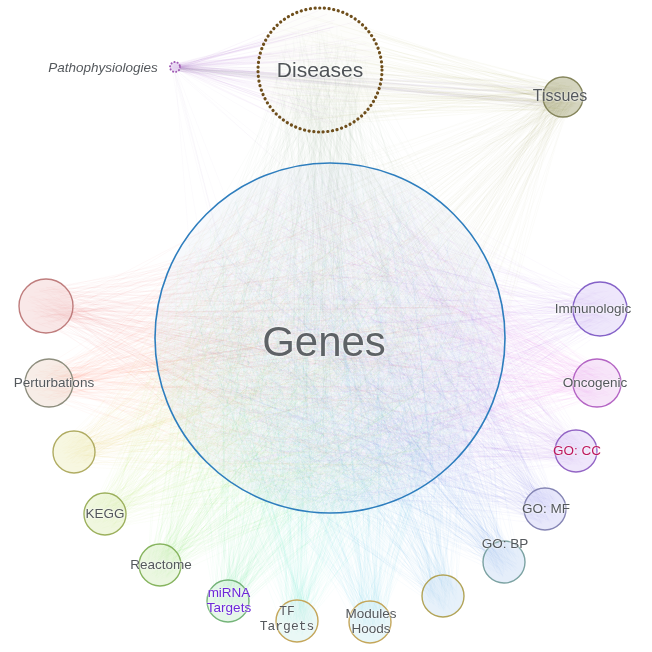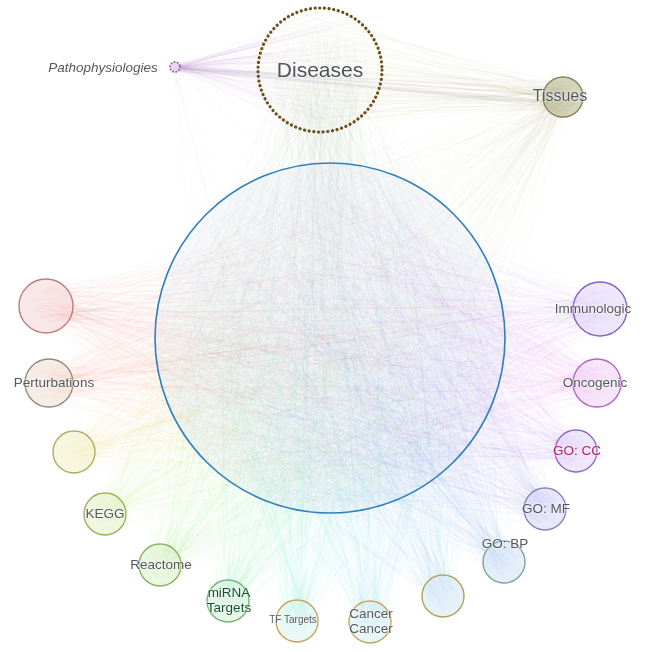--- a/index.html
+++ b/index.html
@@ -2948,28 +2948,29 @@
       <circle cx="297" cy="621" r="21" fill="rgba(216,242,238,0.55)" stroke="#c4a65a" stroke-width="1.4"></circle>
       <circle cx="370" cy="622" r="21" fill="rgba(212,238,244,0.55)" stroke="#c4a65a" stroke-width="1.4"></circle>
       <circle cx="443" cy="596" r="21" fill="rgba(212,230,246,0.55)" stroke="#b2a458" stroke-width="1.4"></circle>
       <circle cx="504" cy="562" r="21" fill="rgba(208,224,246,0.55)" stroke="#7ba2a2" stroke-width="1.4"></circle>
       <circle cx="545" cy="509" r="21" fill="rgba(214,214,248,0.55)" stroke="#8585b4" stroke-width="1.4"></circle>
       <circle cx="576" cy="451" r="21" fill="rgba(226,212,248,0.55)" stroke="#9365c5" stroke-width="1.4"></circle>
       <circle cx="597" cy="383" r="24" fill="rgba(240,210,244,0.55)" stroke="#b464c4" stroke-width="1.4"></circle>
       <circle cx="600" cy="309" r="27" fill="rgba(224,212,248,0.55)" stroke="#8562c8" stroke-width="1.4"></circle>
     </svg>
   <div id="labels">
+      <div class="node-label" style="left: 324px; top: 342px; width: 300px; font-size: 42px; color: rgb(94, 98, 102);">Genes</div>
       <div class="node-label" style="left: 320px; top: 70px; width: 200px; font-size: 21px; color: rgb(79, 83, 87);">Diseases</div>
       <div class="node-label" style="left: 103px; top: 68px; width: 200px; font-size: 13.5px; color: rgb(84, 88, 92); font-style: italic;">Pathophysiologies</div>
       <div class="node-label" style="left: 560px; top: 96px; width: 160px; font-size: 16px; color: rgb(84, 88, 92);">Tissues</div>
       <div class="node-label" style="left: 54px; top: 383px; width: 160px; font-size: 13.5px; color: rgb(84, 88, 92);">Perturbations</div>
       <div class="node-label" style="left: 105px; top: 514px; width: 120px; font-size: 13.5px; color: rgb(84, 88, 92);">KEGG</div>
       <div class="node-label" style="left: 161px; top: 565px; width: 140px; font-size: 13.5px; color: rgb(84, 88, 92);">Reactome</div>
-      <div class="node-label" style="left: 229px; top: 600px; width: 64px; font-size: 13.5px; color: #14532d;">miRNA Targets</div>
-      <div class="node-label" style="left: 293px; top: 620px; width: 58px; font-size: 10px; color: rgb(84, 88, 92);">TF Targets</div>
-      <div class="node-label" style="left: 371px; top: 621px; width: 62px; font-size: 13.5px; color: rgb(84, 88, 92);">Cancer Cancer</div>
+      <div class="node-label" style="left: 229px; top: 600px; width: 64px; font-size: 13.5px; color: #6d28d9;">miRNA Targets</div>
+      <div class="node-label" style="left: 287px; top: 620px; width: 58px; font-size: 13px; color: rgb(84, 88, 92); font-family: Liberation Mono, monospace;">TF Targets</div>
+      <div class="node-label" style="left: 371px; top: 621px; width: 62px; font-size: 13.5px; color: rgb(84, 88, 92);">Modules Hoods</div>
       <div class="node-label" style="left: 505px; top: 544px; width: 90px; font-size: 13.5px; color: rgb(84, 88, 92);">GO: BP</div>
       <div class="node-label" style="left: 546px; top: 509px; width: 90px; font-size: 13.5px; color: rgb(84, 88, 92);">GO: MF</div>
       <div class="node-label" style="left: 577px; top: 451px; width: 90px; font-size: 13.5px; color: #be185d;">GO: CC</div>
       <div class="node-label" style="left: 595px; top: 383px; width: 140px; font-size: 13.5px; color: rgb(84, 88, 92);">Oncogenic</div>
       <div class="node-label" style="left: 593px; top: 309px; width: 160px; font-size: 13.5px; color: rgb(84, 88, 92);">Immunologic</div>
     </div>
 </div>
 
 </body></html>

